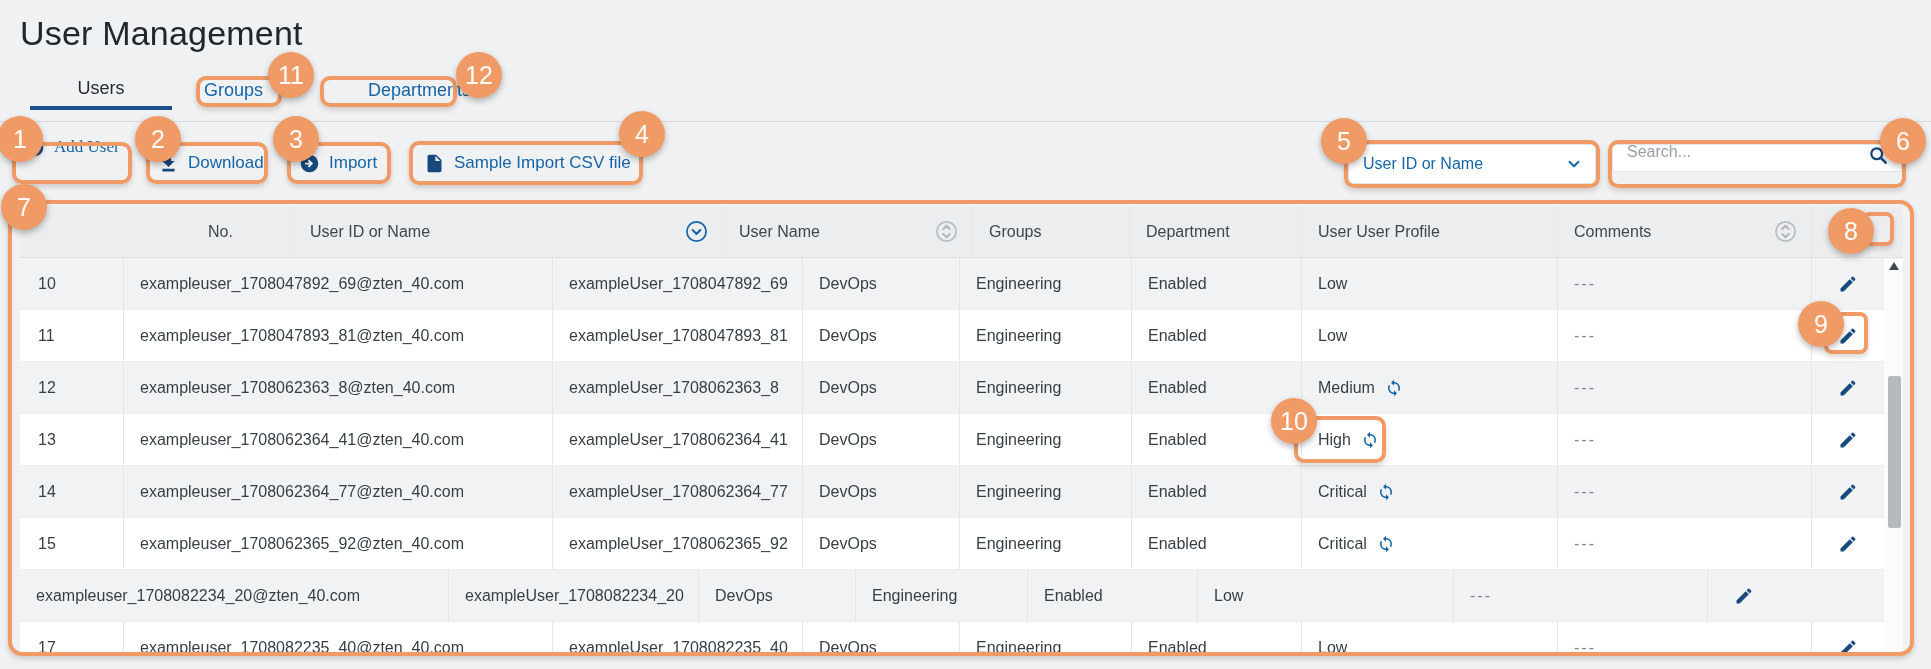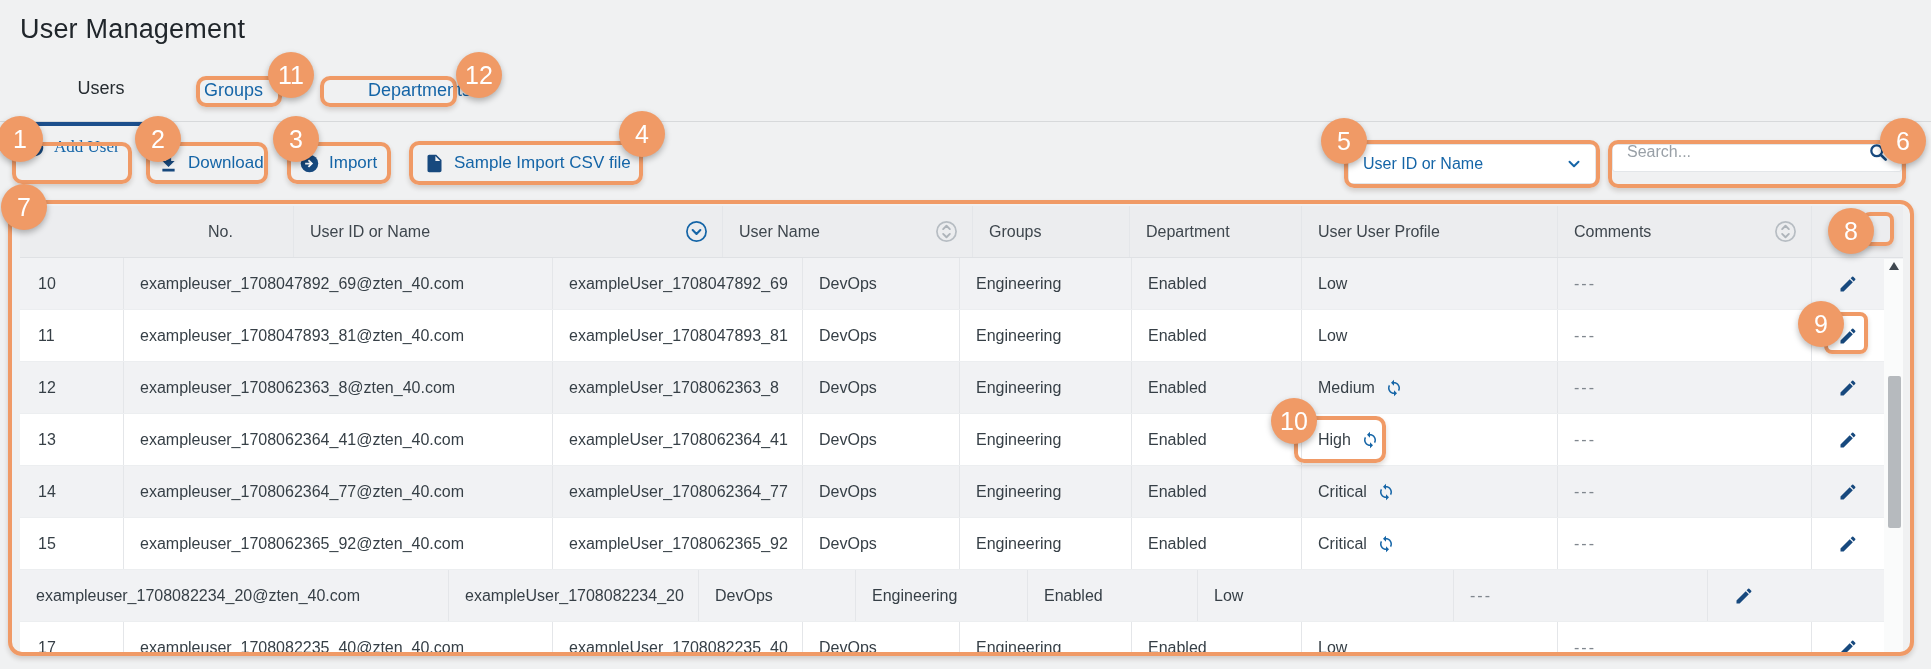--- a/index.html
+++ b/index.html
@@ -5,42 +5,42 @@
   :root{
     --bg:#f0f1f2; --orange:#f09a66; --blue:#1565a7; --navy:#17497e;
     --ink:#20262b; --cell:#363f46; --hdr:#3e464d; --divider:#e4e6e9;
     --stripe:#f1f2f4; --hdrbg:#ecedef; --muted:#80878e;
   }
   *{margin:0;padding:0;box-sizing:border-box;}
   html,body{width:1931px;height:669px;overflow:hidden;}
   body{font-family:"Liberation Sans", sans-serif;background:var(--bg);position:relative;}
   .page{position:absolute;inset:0;width:1931px;height:669px;}
 
-  .title{position:absolute;left:20px;top:14px;font-size:27px;font-weight:500;color:var(--ink);letter-spacing:.2px;}
+  .title{position:absolute;left:20px;top:14px;font-size:34px;font-weight:500;color:var(--ink);letter-spacing:.2px;}
 
   
   .tab-users{position:absolute;left:30px;top:76px;width:142px;text-align:center;font-size:18px;color:#262c31;
-    line-height:24px;padding-bottom:22px;border-bottom:4px solid #1c4f8c;cursor:pointer;}
+    line-height:24px;padding-bottom:6px;border-bottom:4px solid #1c4f8c;cursor:pointer;}
   .tab-link{position:absolute;top:78px;font-size:18px;line-height:24px;color:var(--blue);cursor:pointer;}
   .tab-groups{left:204px;} .tab-departments{left:332px;margin-left:36px;}
   .tabs-divider{position:absolute;left:0;top:121px;width:1931px;height:1px;background:#d7d9db;}
 
   
   .toolbtn{position:absolute;height:42px;display:flex;align-items:center;gap:9px;background:none;border:none;
     color:var(--blue);font-size:17px;font-family:"Liberation Sans",sans-serif;cursor:pointer;}
   .toolbtn .icon{width:21px;height:21px;flex:none;}
   .btn-add{left:24px;top:126px;font-family:Liberation Serif, serif;} .btn-download{left:158px;top:142px;}
   .btn-import{left:299px;top:142px;} .btn-csv{left:424px;top:142px;}
 
   .filter-select{position:absolute;left:1348px;top:144px;width:248px;height:40px;background:#fff;border:1px solid #e3e6e9;
     border-radius:3px;display:flex;align-items:center;padding:0 12px 0 14px;cursor:pointer;}
   .filter-select .val{font-size:16px;color:var(--blue);}
   .filter-select .chev{margin-left:auto;width:18px;height:18px;}
   .searchbox{position:absolute;left:1612px;top:144px;width:290px;height:28px;background:#fff;border:1px solid #e3e6e9;
-    border-radius:3px;display:flex;align-items:center;padding:0 12px 12px 6px;}
+    border-radius:3px;display:flex;padding:0 12px 12px 6px;}
   .searchbox input{flex:1;border:none;outline:none;background:none;font-size:16px;color:#49525a;
     font-family:"Liberation Sans",sans-serif;padding-left:8px;}
   .searchbox input::placeholder{color:#99a0a7;}
   .searchbox .icon{width:21px;height:21px;flex:none;}
 
   
   .tbl{position:absolute;left:20px;top:206px;width:1883px;height:449px;overflow:hidden;background:#fff;}
   .thead{display:flex;height:52px;background:var(--hdrbg);color:var(--hdr);font-size:16px;border-bottom:1px solid #dfe1e4;justify-content:flex-end;}
   .tr{display:flex;height:52px;background:#fff;border-bottom:1px solid #eceef0;color:var(--cell);font-size:16px;}
   .tr.stripe{background:var(--stripe);}

